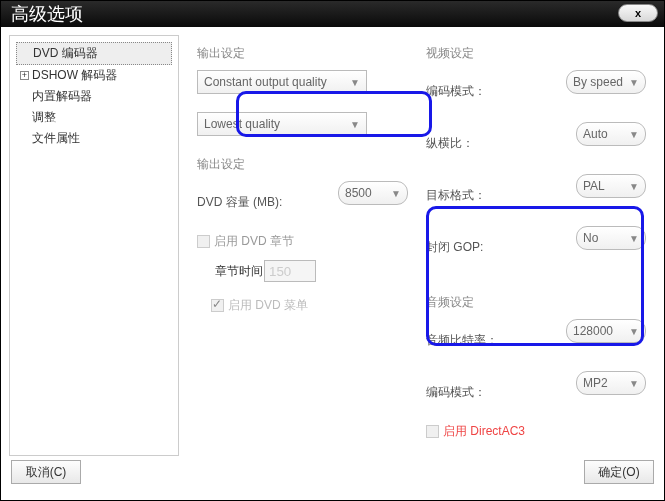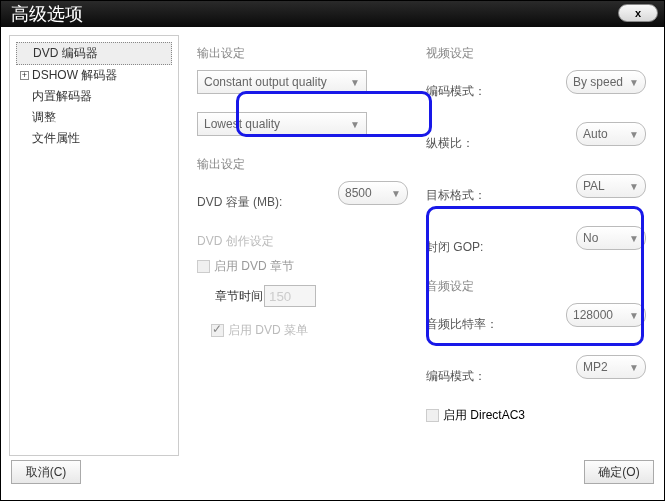--- a/index.html
+++ b/index.html
@@ -85,21 +85,20 @@
 
           <div class="section-label" style="margin-top:20px;">输出设定</div>
           <div class="row">
             <span class="lbl">DVD 容量 (MB):</span>
             <div class="combo small">
               <span>8500</span>
               <span class="arrow">▼</span>
             </div>
           </div>
 
-          <div class="section-label disabled" style="margin-top:10px;">DVD 创作设定</div>
           <div class="cb-row">
             <span class="checkbox disabled"></span>
             <span>启用 DVD 章节</span>
           </div>
           <div class="chapter-row">
             <span class="lbl disabled">章节时间</span>
             <input class="input-small disabled" readonly="" value="150" style="">
           </div>
           <div class="cb-row indent">
             <span class="checkbox checked disabled"></span>
@@ -131,36 +130,36 @@
             </div>
           </div>
           <div class="row">
             <span class="lbl">封闭 GOP:</span>
             <div class="combo small">
               <span>No</span>
               <span class="arrow">▼</span>
             </div>
           </div>
 
-          <div class="section-label" style="margin-top:10px;">音频设定</div>
+          <div class="section-label" style="margin-top:26px;">音频设定</div>
           <div class="row">
             <span class="lbl">音频比特率：</span>
             <div class="combo small" style="width:80px;">
               <span>128000</span>
               <span class="arrow">▼</span>
             </div>
           </div>
           <div class="row">
             <span class="lbl">编码模式：</span>
             <div class="combo small">
               <span>MP2</span>
               <span class="arrow">▼</span>
             </div>
           </div>
-          <div class="cb-row" style="color:#000000;">
+          <div class="cb-row" style="color:#ef4444;">
             <span class="checkbox disabled"></span>
             <span>启用 DirectAC3</span>
           </div>
         </div>
       </div>
     </div>
   </div>
 
   <div class="highlight highlight1"></div>
   <div class="highlight highlight2"></div>

